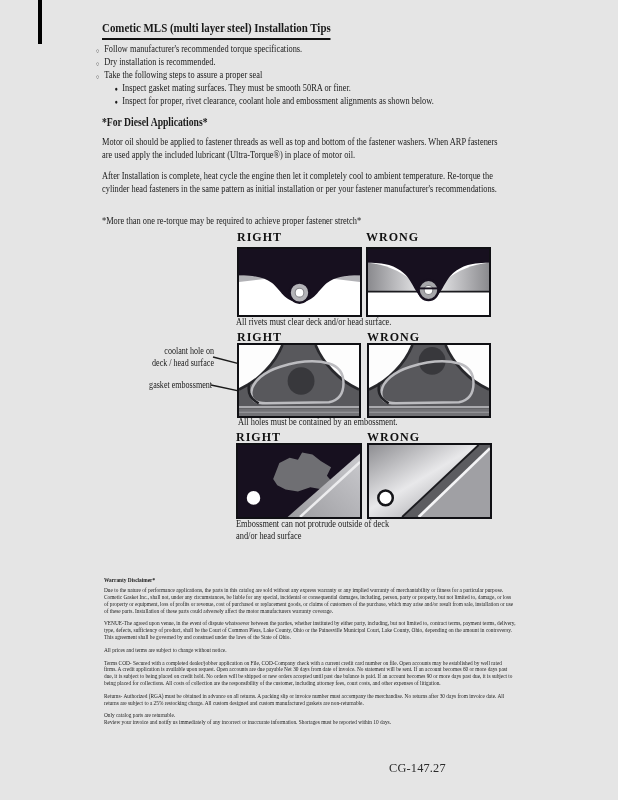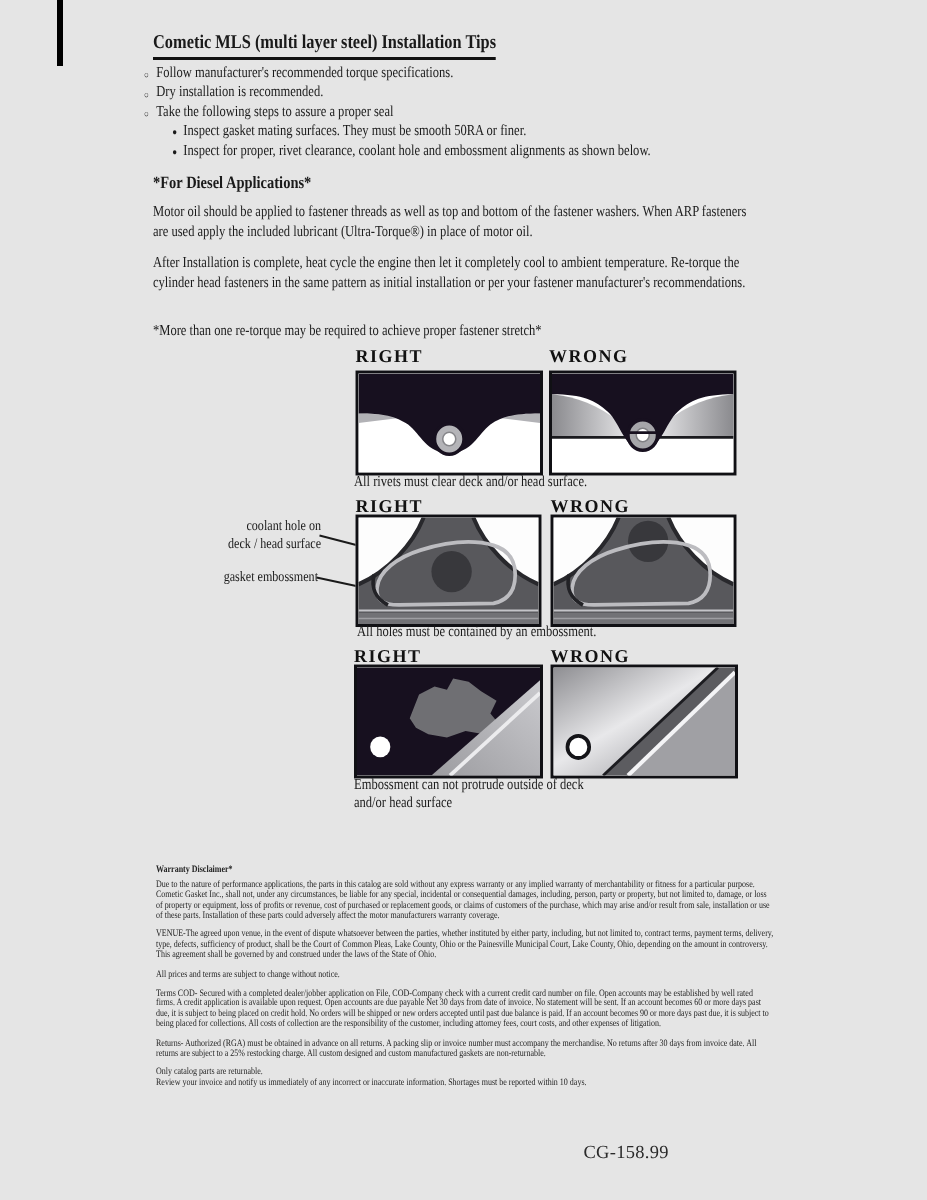--- a/index.html
+++ b/index.html
@@ -201,15 +201,15 @@
     <p>Due to the nature of performance applications, the parts in this catalog are sold without any express warranty or any implied warranty of merchantability or fitness for a particular purpose.  Cometic Gasket Inc., shall not, under any circumstances, be liable for any special, incidental or consequential damages, including, person, party or property, but not limited to, damage, or loss of property or equipment, loss of profits or revenue, cost of purchased or replacement goods, or claims of customers of the purchase, which may arise and/or result from sale, installation or use of these parts.  Installation of these parts could adversely affect the motor manufacturers warranty coverage.</p>
     <p class="nogap">VENUE-The agreed upon venue, in the event of dispute whatsoever between the parties, whether instituted by either party, including, but not limited to, contract terms, payment terms, delivery, type, defects, sufficiency of product, shall be the Court of Common Pleas, Lake County, Ohio or the Painesville Municipal Court, Lake County, Ohio, depending on the amount in controversy.</p>
     <p>This agreement shall be governed by and construed under the laws of the State of Ohio.</p>
     <p>All prices and terms are subject to change without notice.</p>
     <p>Terms COD- Secured with a completed dealer/jobber application on File, COD-Company check with a current credit card number on file.  Open accounts may be established by well rated firms.  A credit application is available upon request.  Open accounts are due payable Net 30 days from date of invoice.  No statement will be sent.  If an account becomes 60 or more days past due, it is subject to being placed on credit hold.  No orders will be shipped or new orders accepted until past due balance is paid.  If an account becomes 90 or more days past due, it is subject to being placed for collections.  All costs of collection are the responsibility of the customer, including attorney fees, court costs, and other expenses of litigation.</p>
     <p>Returns- Authorized (RGA) must be obtained in advance on all returns.  A packing slip or invoice number must accompany the merchandise.  No returns after 30 days from invoice date.  All returns are subject to a 25% restocking charge.  All custom designed and custom manufactured gaskets are non-returnable.</p>
     <p class="nogap">Only catalog parts are returnable.</p>
     <p>Review your invoice and notify us immediately of any incorrect or inaccurate information.  Shortages must be reported within 10 days.</p>
   </div>
 
-  <div class="pagecode">CG-158.99</div>
+  <div class="pagecode">CG-147.27</div>
 
 </div>
 
 </body></html>

